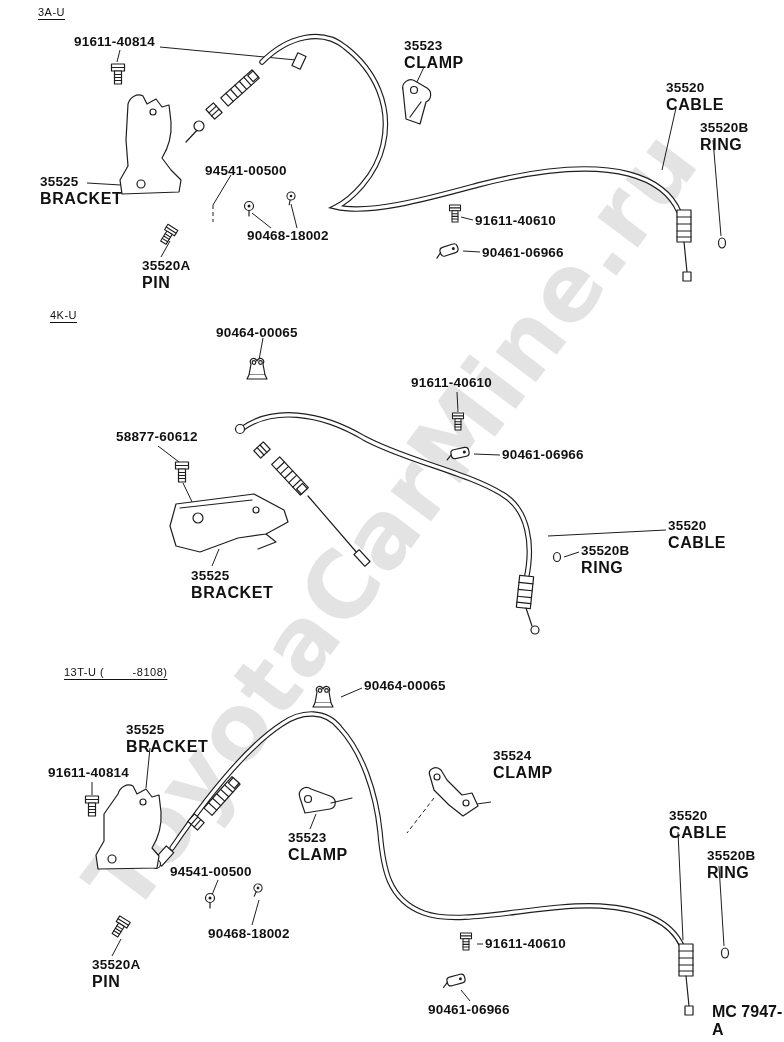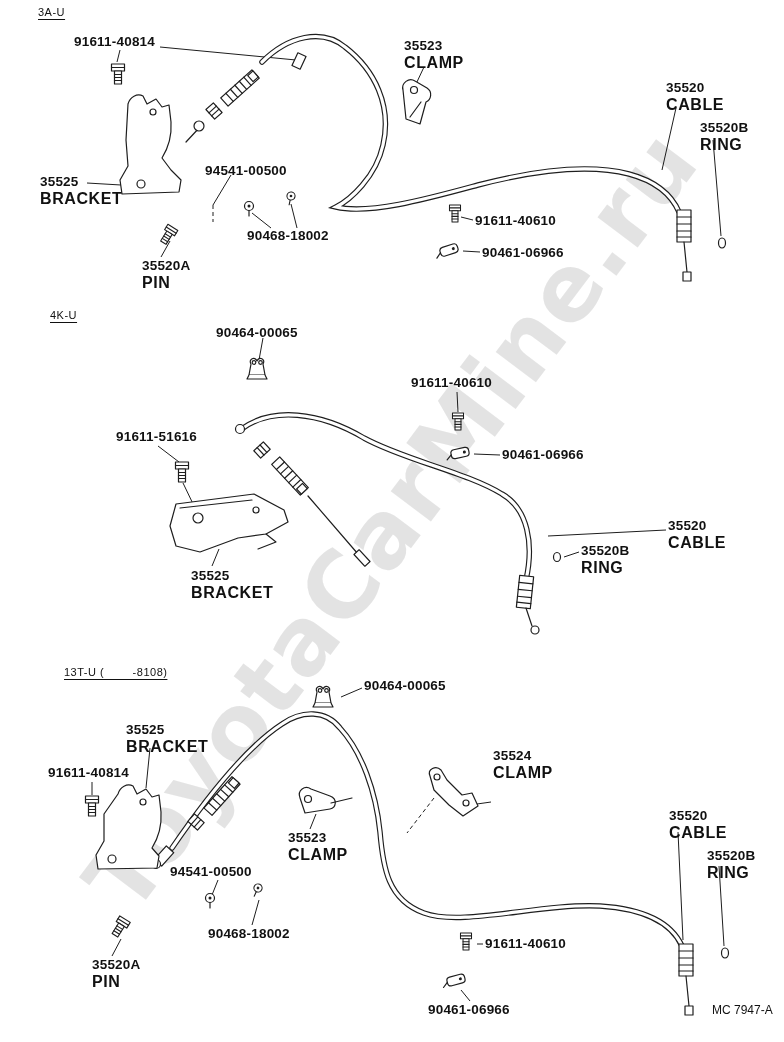--- a/index.html
+++ b/index.html
@@ -9,21 +9,21 @@
   .watermark{position:absolute;left:50%;top:50%;
              transform:translate(-50%,-50%) rotate(-53deg);
              font-family:"DejaVu Sans",sans-serif;font-weight:bold;font-size:92px;
              color:#c9c9c9;opacity:.5;white-space:nowrap;letter-spacing:2px;z-index:0}
   svg.art{position:absolute;left:0;top:0;z-index:1}
   .sec-header{position:absolute;z-index:3;font-weight:normal;font-size:11px;
               text-decoration:underline;text-underline-offset:3px;white-space:pre;letter-spacing:.5px}
   .lbl{position:absolute;z-index:3;font-weight:bold;line-height:1.1}
   .lbl .no{display:block;font-size:13.5px;letter-spacing:.2px}
   .lbl .nm{display:block;font-size:16px;letter-spacing:.6px}
-  .footer-code{position:absolute;z-index:3;font-size:12px;font-weight:normal}
+  .footer-code{position:absolute;z-index:3;font-size:16px;font-weight:bold}
   .ln{stroke:#1e1e1e;stroke-width:1.2;fill:none;stroke-linecap:round;stroke-linejoin:round}
   .fw{fill:#fff;stroke:#1e1e1e;stroke-width:1.2;stroke-linejoin:round}
   .ld{stroke:#1e1e1e;stroke-width:1;fill:none}
   .dash{stroke:#1e1e1e;stroke-width:1;fill:none;stroke-dasharray:4 3}
   .co{stroke:#1e1e1e;stroke-width:5.5;fill:none;stroke-linecap:round}
   .ci{stroke:#fff;stroke-width:3.2;fill:none;stroke-linecap:round}
 </style>
 </head>
 <body>
 
@@ -240,21 +240,21 @@
 
   <div>
     <div class="sec-header" style="left:50px;top:309px">4K-U</div>
     <div class="lbl" style="left:216px;top:326px">
       <span class="no">90464-00065</span>
     </div>
     <div class="lbl" style="left:411px;top:376px">
       <span class="no">91611-40610</span>
     </div>
     <div class="lbl" style="left:116px;top:430px">
-      <span class="no">91611-51616</span>
+      <span class="no">58877-60612</span>
     </div>
     <div class="lbl" style="left:502px;top:448px">
       <span class="no">90461-06966</span>
     </div>
     <div class="lbl" style="left:668px;top:519px">
       <span class="no">35520</span>
       <span class="nm">CABLE</span>
     </div>
     <div class="lbl" style="left:581px;top:544px">
       <span class="no">35520B</span>

